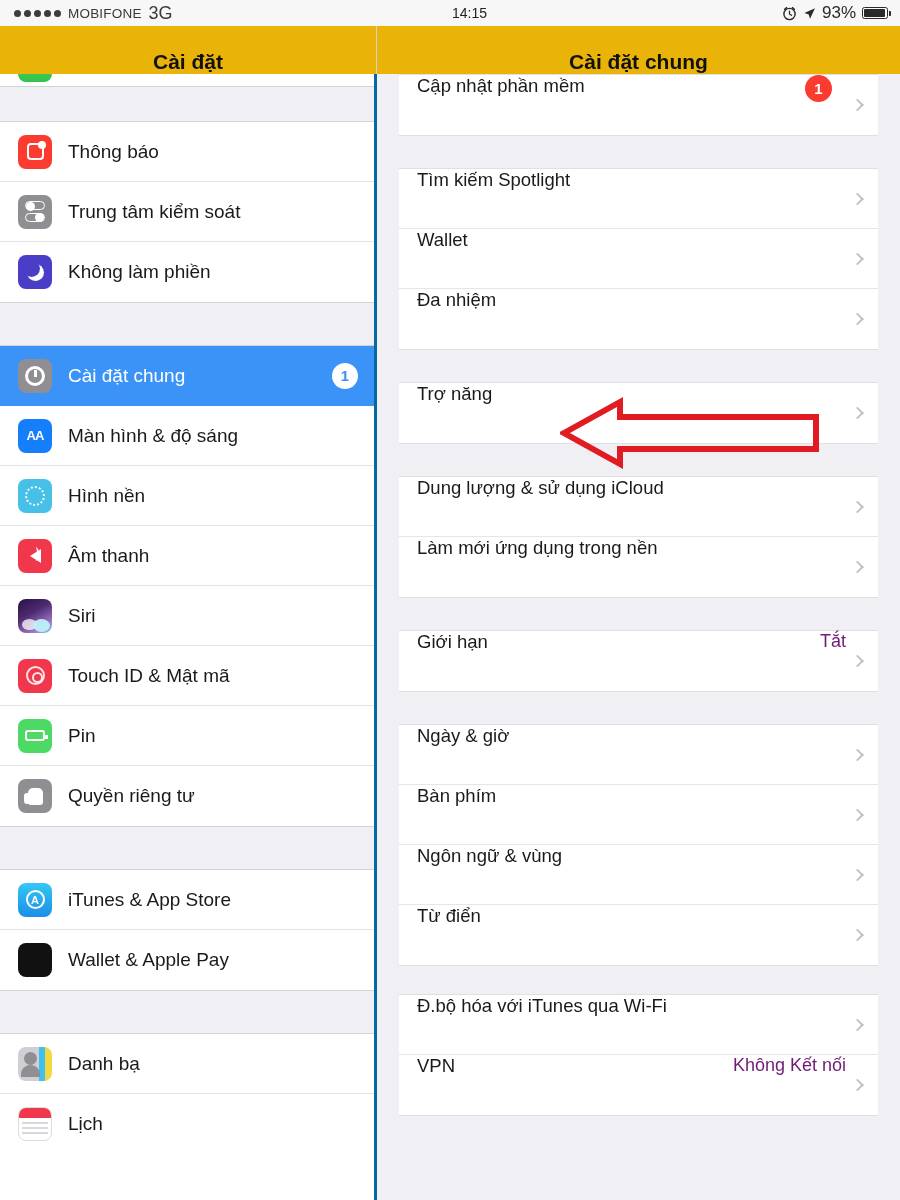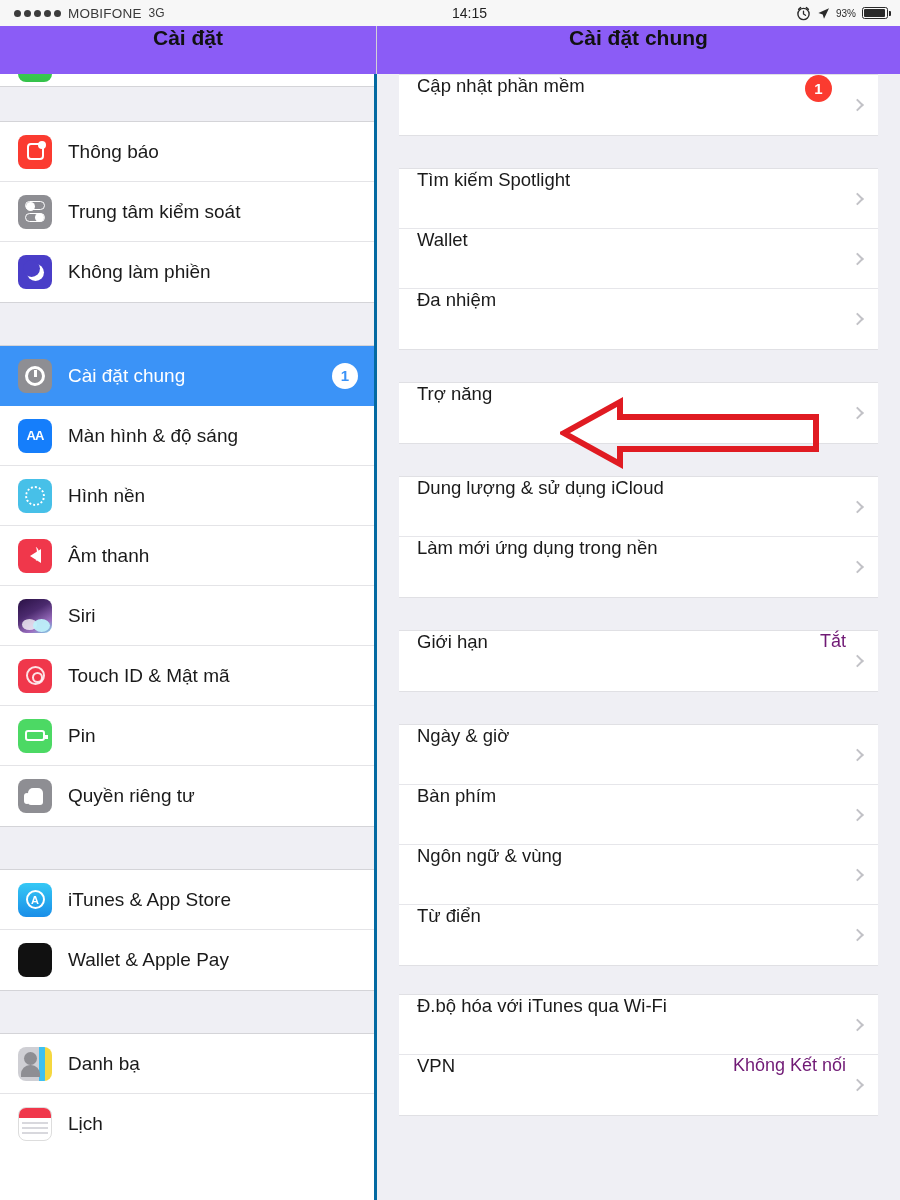--- a/index.html
+++ b/index.html
@@ -22,39 +22,39 @@
     width: 900px; height: 26px;
     background: #f7f7f7;
     display: flex; align-items: center;
     font-size: 14px; color: #2a2a2a;
     z-index: 30;
   }
   .sb-left { position: absolute; left: 14px; display: flex; align-items: center; gap: 7px; }
   .sig-dots { display: flex; gap: 3px; align-items: center; }
   .sig-dots i { width: 7px; height: 7px; border-radius: 50%; background: #3c3c3c; display: block; }
   .sb-carrier { font-size: 13.5px; letter-spacing: .2px; color: #3a3a3a; }
-  .sb-net { font-size: 12px; color: #3a3a3a; }
+  .sb-net { font-size: 18px; color: #3a3a3a; }
   .sb-time { position: absolute; left: 452px; font-size: 14px; color: #222; }
   .sb-right { position: absolute; right: 12px; display: flex; align-items: center; gap: 6px; }
-  .sb-pct { font-size: 10px; color: #2a2a2a; }
+  .sb-pct { font-size: 17px; color: #2a2a2a; }
   .batt {
     width: 26px; height: 12px; border: 1.4px solid #2a2a2a;
     border-radius: 2.5px; position: relative; display: block;
   }
   .batt::after {
     content: ""; position: absolute; right: -4px; top: 3px;
     width: 2.4px; height: 5px; background: #2a2a2a; border-radius: 0 1px 1px 0;
   }
   .batt i { position: absolute; left: 1px; top: 1px; bottom: 1px; width: 88%; background: #2a2a2a; border-radius: 1px; display: block; }
 
   
   .navbar {
     position: absolute; top: 26px; height: 48px;
-    background: #8b5cf6;
-    display: flex; align-items: flex-start; justify-content: center;
+    background: #eab308;
+    display: flex; align-items: flex-end; justify-content: center;
     z-index: 25;
   }
   .navbar .title { font-size: 21px; font-weight: bold; color: #111; }
   .nav-left { left: 0; width: 377px; border-right: 1px solid #d2d2d6; }
   .nav-right { left: 377px; width: 523px; }
 
   
   .sidebar {
     position: absolute; top: 74px; left: 0;
     width: 377px; height: 1126px;

